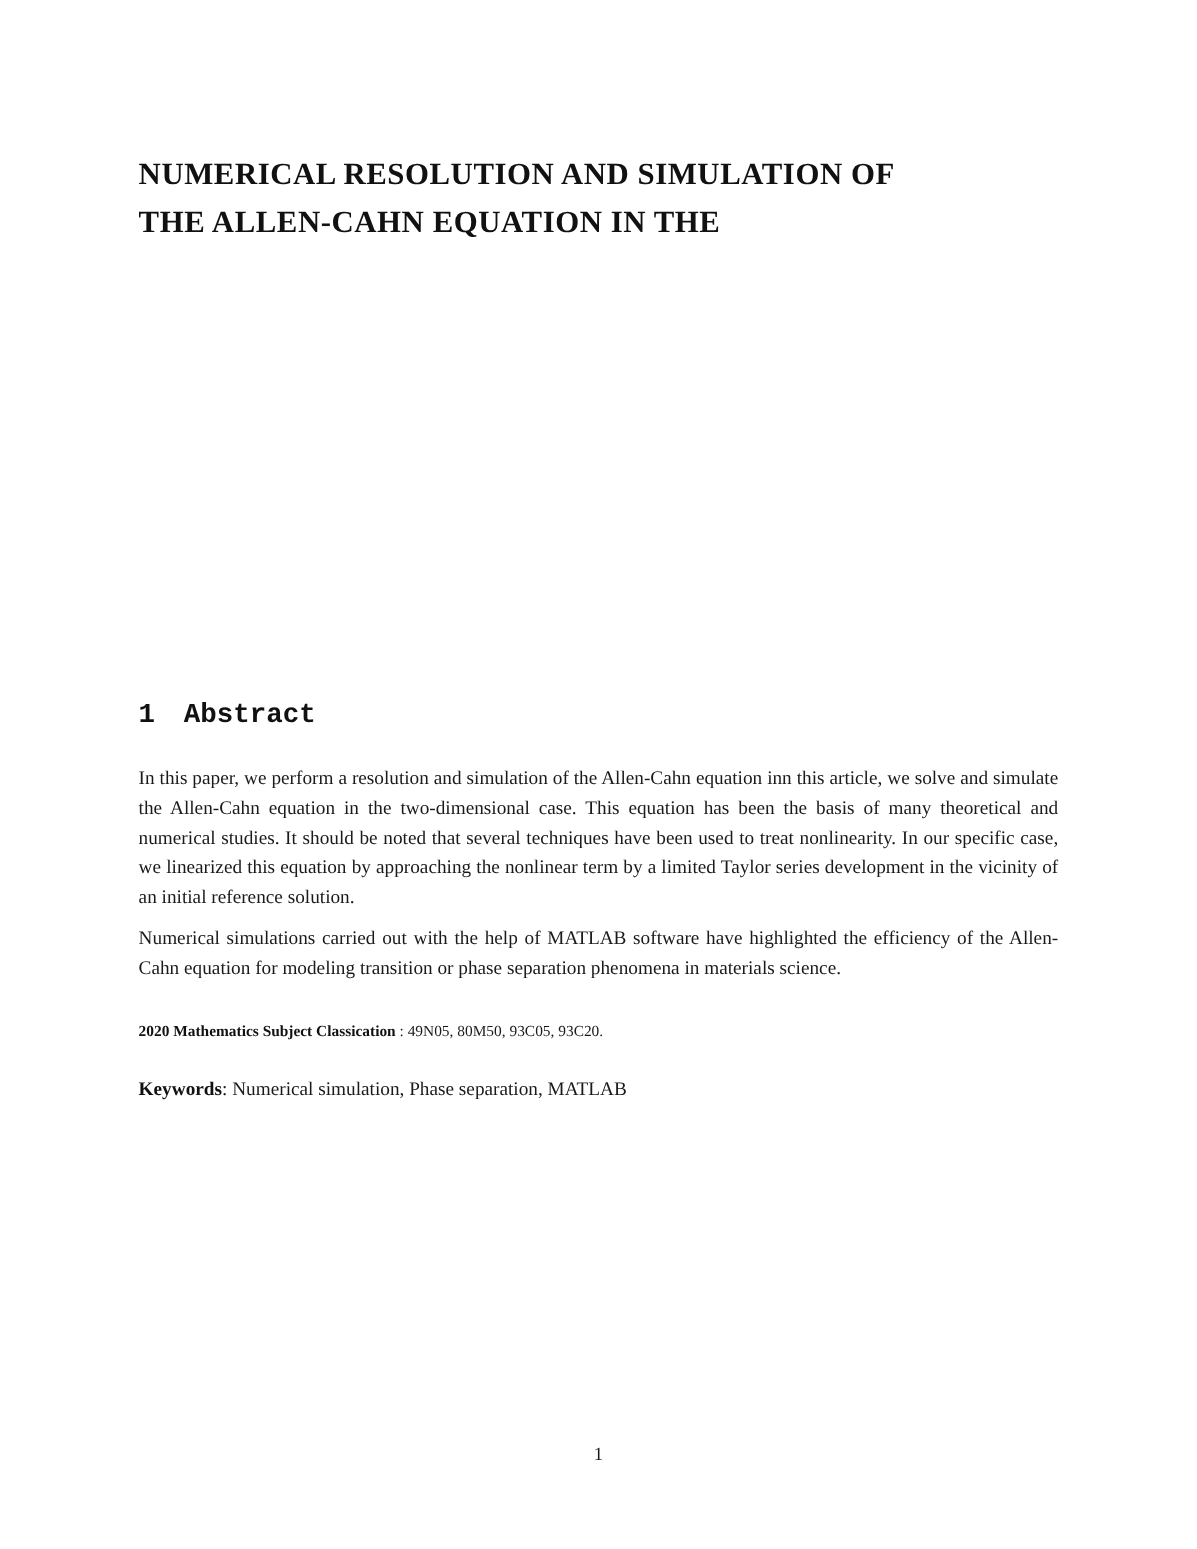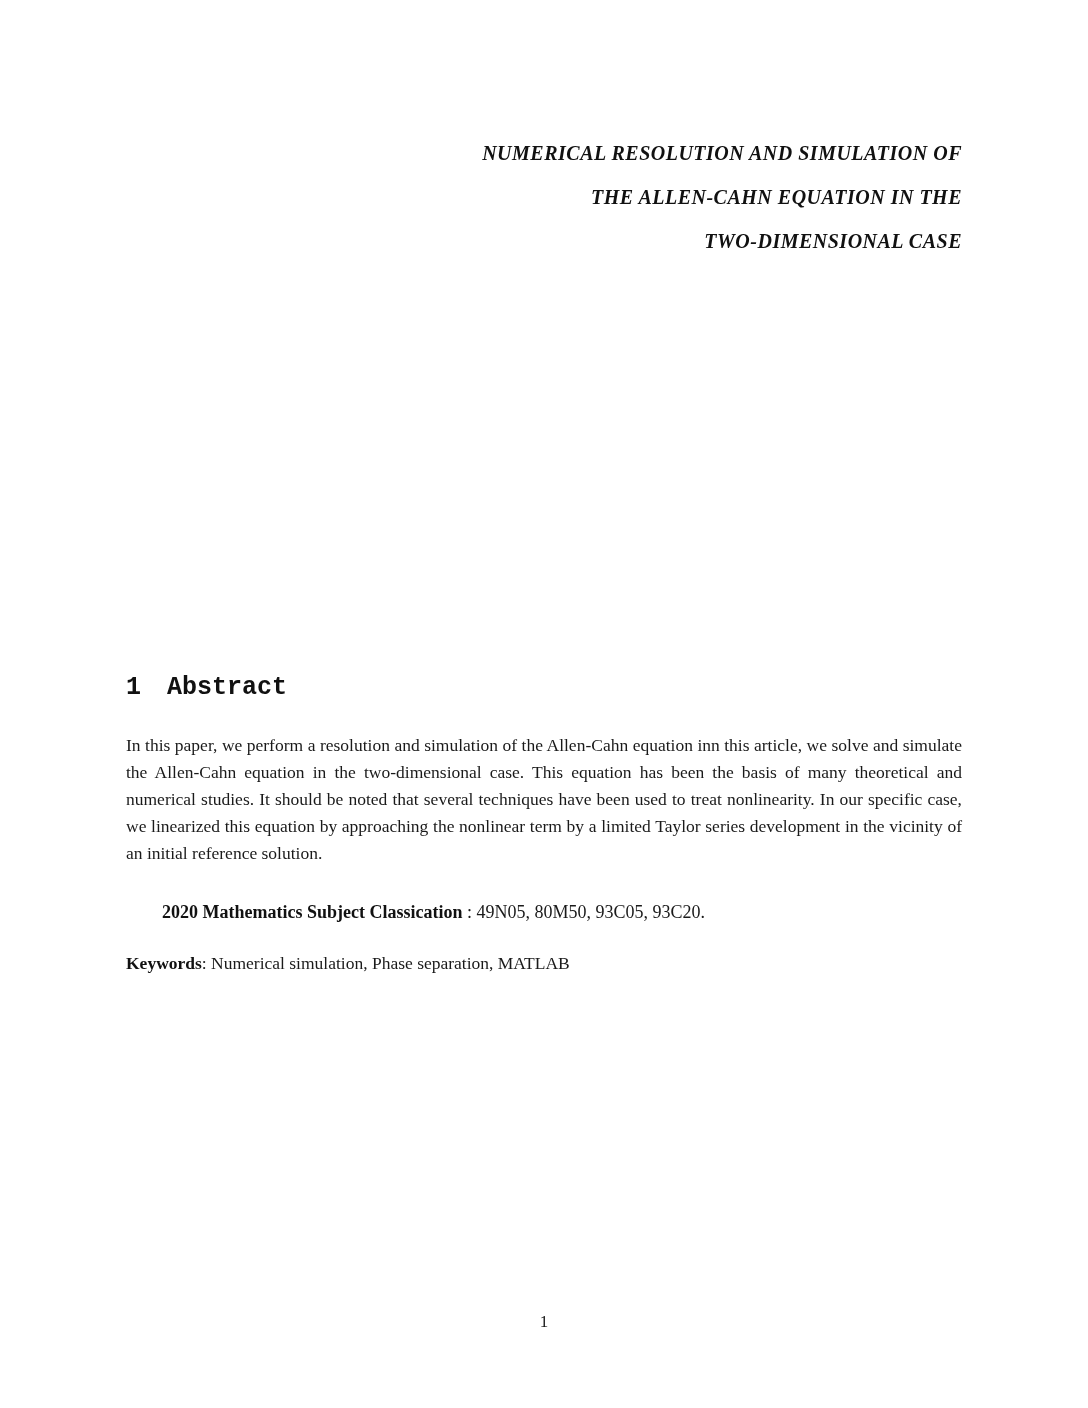--- a/index.html
+++ b/index.html
@@ -13,27 +13,26 @@
     height: 1408px;
     background: #ffffff;
     margin: 0 auto;
     font-family: "Liberation Serif", "DejaVu Serif", serif;
     color: #1a1a1a;
     overflow: hidden;
     box-sizing: border-box;
     padding: 118px 126px 0 126px;
   }
   .title {
-    text-align: right;
+    text-align: left;
     font-weight: bold;
-    font-size: 20px;
+    font-size: 28px;
     line-height: 44px;
     letter-spacing: 0.5px;
     color: #111111;
-    font-style: italic;
   }
   .title .title-line {
     display: block;
   }
   .section-heading {
     margin-top: 408px;
     font-weight: bold;
     font-size: 25px;
     line-height: 34px;
     color: #111111;
@@ -47,23 +46,22 @@
     margin: 0;
     font-size: 17.5px;
     line-height: 27px;
     text-align: justify;
     color: #1a1a1a;
   }
   .para-1 { margin-top: 27px; }
   .para-2 { margin-top: 10px; }
   .msc-line {
     margin-top: 32px;
-    font-size: 18px;
+    font-size: 14px;
     line-height: 27px;
-    margin-left: 36px;
   }
   .keywords-line {
     margin-top: 24px;
     font-size: 17.5px;
     line-height: 27px;
   }
   .bold-label {
     font-weight: bold;
     color: #111111;
   }
@@ -78,29 +76,29 @@
   }
 </style>
 </head>
 <body>
 
 <div class="page">
 
   <h1 class="title">
     <span class="title-line">NUMERICAL RESOLUTION AND SIMULATION OF</span>
     <span class="title-line">THE ALLEN-CAHN EQUATION IN THE</span>
-    <span class="title-line">TWO-DIMENSIONAL CASE</span>
   </h1>
 
   <h2 class="section-heading">
     <span class="section-number">1</span><span>Abstract</span>
   </h2>
 
   <p class="body-paragraph para-1">In this paper, we perform a resolution and simulation of the Allen-Cahn equation inn this article, we solve and simulate the Allen-Cahn equation in the two-dimensional case. This equation has been the basis of many theoretical and numerical studies. It should be noted that several techniques have been used to treat nonlinearity. In our specific case, we linearized this equation by approaching the nonlinear term by a limited Taylor series development in the vicinity of an initial reference solution.</p>
 
+  <p class="body-paragraph para-2">Numerical simulations carried out with the help of MATLAB software have highlighted the efficiency of the Allen-Cahn equation for modeling transition or phase separation phenomena in materials science.</p>
 
   <p class="msc-line"><span class="bold-label">2020 Mathematics Subject Classication</span><span> : 49N05, 80M50, 93C05, 93C20.</span></p>
 
   <p class="keywords-line"><span class="bold-label">Keywords</span><span>: Numerical simulation, Phase separation, MATLAB</span></p>
 
   <div class="page-number">1</div>
 
 </div>
 
 </body></html>

